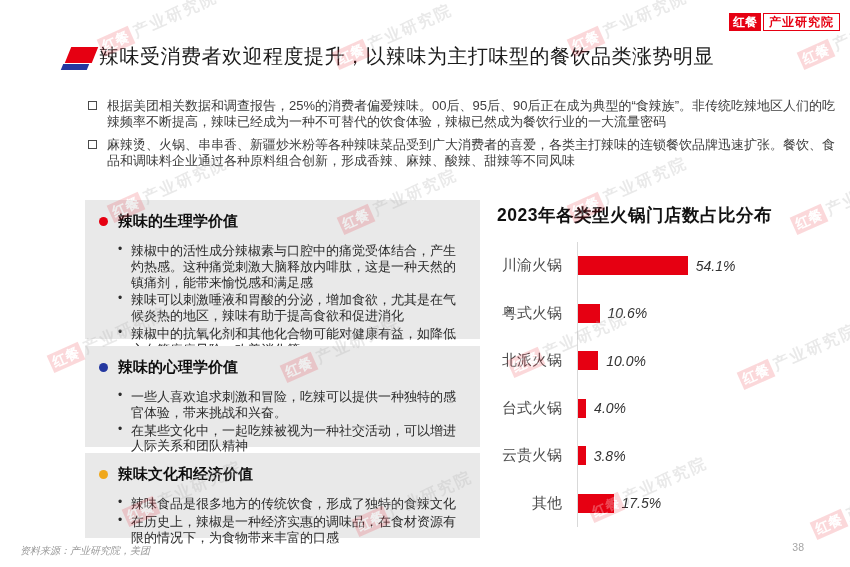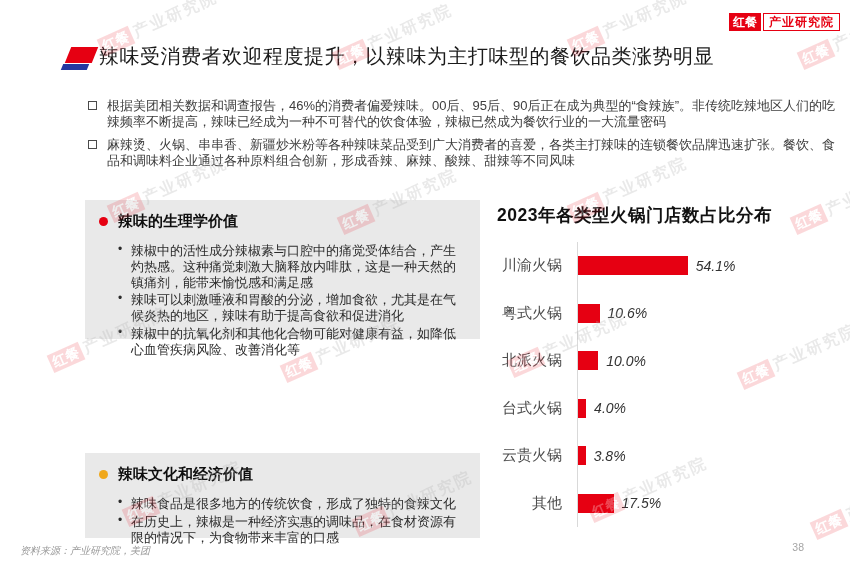--- a/index.html
+++ b/index.html
@@ -68,40 +68,50 @@
 
   <div class="title-accent">
     <div class="acc-red"></div>
     <div class="acc-blue"></div>
   </div>
   <h1 class="slide-title">辣味受消费者欢迎程度提升，以辣味为主打味型的餐饮品类涨势明显</h1>
 
   <div class="intro">
     <div class="tb">
       <span class="tb-marker"></span>
-      <p>根据美团相关数据和调查报告，46%的消费者偏爱辣味。00后、95后、90后正在成为典型的“食辣族”。非传统吃辣地区人们的吃辣频率不断提高，辣味已经成为一种不可替代的饮食体验，辣椒已然成为餐饮行业的一大流量密码</p>
+      <p>根据美团相关数据和调查报告，25%的消费者偏爱辣味。00后、95后、90后正在成为典型的“食辣族”。非传统吃辣地区人们的吃辣频率不断提高，辣味已经成为一种不可替代的饮食体验，辣椒已然成为餐饮行业的一大流量密码</p>
     </div>
     <div class="tb">
       <span class="tb-marker"></span>
       <p>麻辣烫、火锅、串串香、新疆炒米粉等各种辣味菜品受到广大消费者的喜爱，各类主打辣味的连锁餐饮品牌迅速扩张。餐饮、食品和调味料企业通过各种原料组合创新，形成香辣、麻辣、酸辣、甜辣等不同风味</p>
     </div>
   </div>
 
   <div class="sec sec-1">
     <div class="sec-head">
       <span class="sec-dot" style="background: rgb(230, 0, 18);"></span>
       <span class="sec-title">辣味的生理学价值</span>
     </div>
     <ul>
       <li>辣椒中的活性成分辣椒素与口腔中的痛觉受体结合，产生灼热感。这种痛觉刺激大脑释放内啡肽，这是一种天然的镇痛剂，能带来愉悦感和满足感</li>
       <li>辣味可以刺激唾液和胃酸的分泌，增加食欲，尤其是在气候炎热的地区，辣味有助于提高食欲和促进消化</li>
       <li>辣椒中的抗氧化剂和其他化合物可能对健康有益，如降低心血管疾病风险、改善消化等</li>
     </ul>
   </div>
 
+  <div class="sec sec-2">
+    <div class="sec-head">
+      <span class="sec-dot" style="background: rgb(36, 56, 160);"></span>
+      <span class="sec-title">辣味的心理学价值</span>
+    </div>
+    <ul>
+      <li>一些人喜欢追求刺激和冒险，吃辣可以提供一种独特的感官体验，带来挑战和兴奋。</li>
+      <li>在某些文化中，一起吃辣被视为一种社交活动，可以增进人际关系和团队精神</li>
+    </ul>
+  </div>
 
   <div class="sec sec-3">
     <div class="sec-head">
       <span class="sec-dot" style="background: rgb(240, 168, 28);"></span>
       <span class="sec-title">辣味文化和经济价值</span>
     </div>
     <ul>
       <li>辣味食品是很多地方的传统饮食，形成了独特的食辣文化</li>
       <li>在历史上，辣椒是一种经济实惠的调味品，在食材资源有限的情况下，为食物带来丰富的口感</li>
     </ul>

